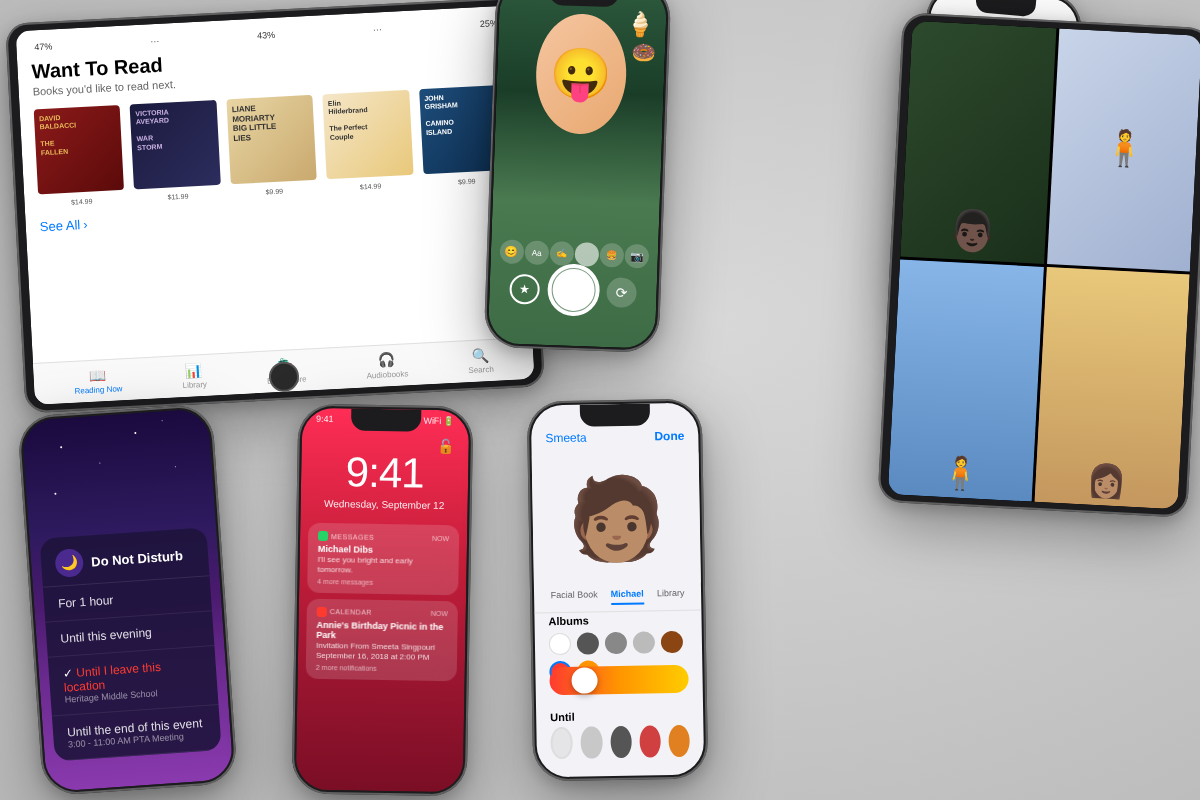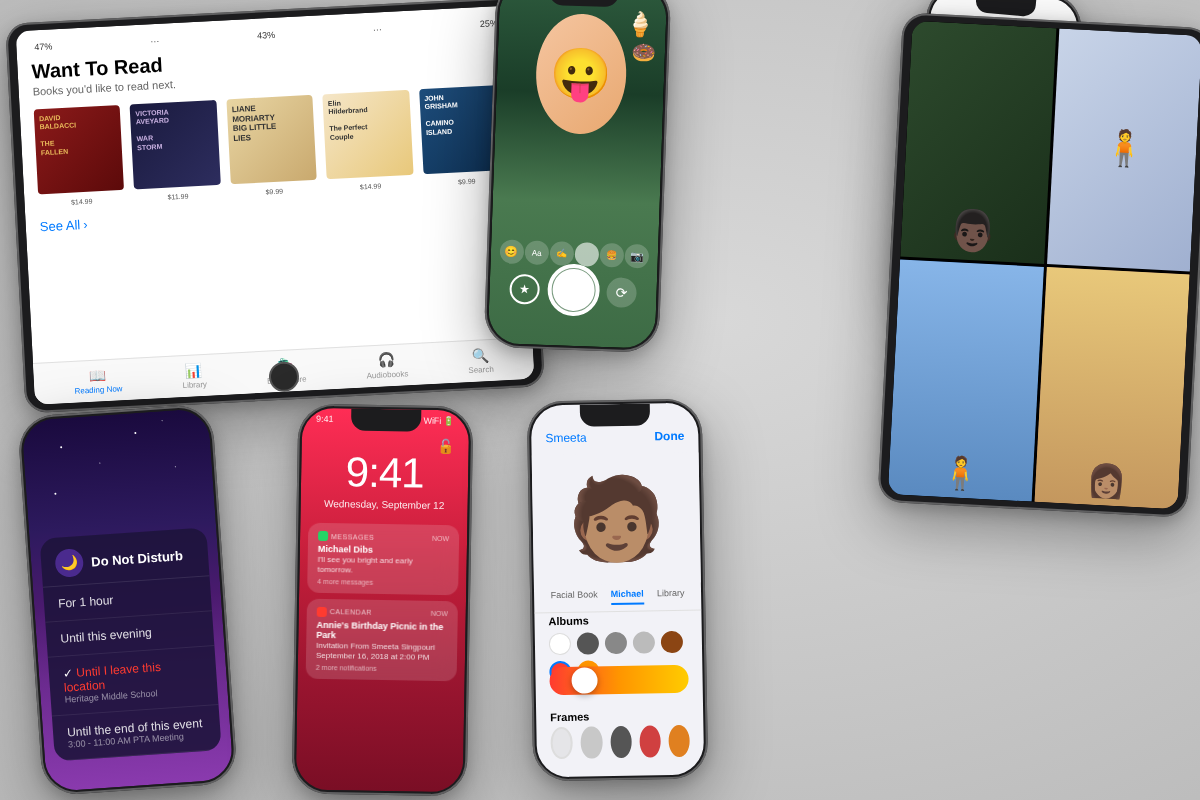--- a/index.html
+++ b/index.html
@@ -1244,21 +1244,21 @@
       <div class="color-dot cd-lgray"></div>
       <div class="color-dot cd-brown"></div>
       <div class="color-dot cd-red"></div>
       <div class="color-dot cd-orange"></div>
     </div>
     <div class="memoji-slider-area">
       <div class="memoji-slider-track">
         <div class="memoji-slider-thumb"></div>
       </div>
     </div>
-    <div class="memoji-section-title-2">Frames</div>
+    <div class="memoji-section-title-2">Until</div>
     <div class="memoji-lenses-row">
       <div class="lens-option lo-clear"></div>
       <div class="lens-option lo-lgray"></div>
       <div class="lens-option lo-dgray"></div>
       <div class="lens-option lo-red"></div>
       <div class="lens-option lo-orange"></div>
     </div>
   </div>
 </div>
 

